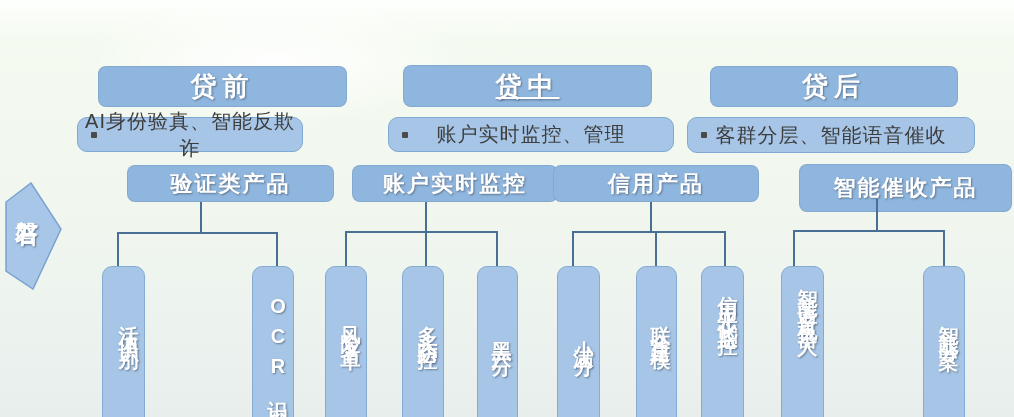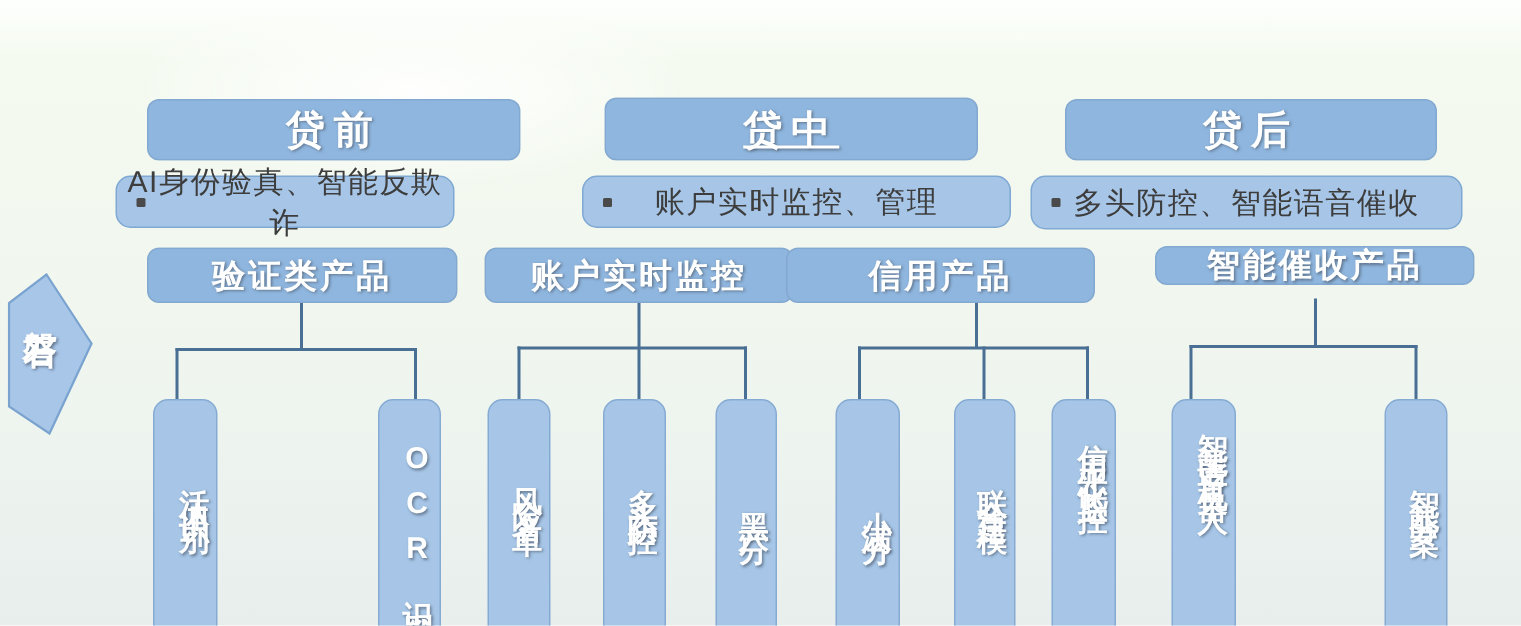--- a/index.html
+++ b/index.html
@@ -26,21 +26,21 @@
     background:var(--box-blue-light,#a6c4e6);border:1px solid var(--box-border,#7fa8d2);
     border-radius:10px;color:var(--text-dark,#3d3d3d);font-weight:normal;
     font-size:20px;text-shadow:none;letter-spacing:1px;
   }
   .dot{
     position:absolute;left:13px;top:50%;margin-top:-3px;width:6px;height:6px;
     background:#4a4a4a;border-radius:1px;
   }
   .cat{
     background:var(--box-blue,#92b9e0);border:1px solid rgba(125,160,200,0.6);
-    border-radius:8px;font-size:22px;letter-spacing:2px;
+    border-radius:8px;font-size:22px;letter-spacing:2px;margin-left:29px;
   }
   .vbox{
     position:absolute;top:266px;height:175px;box-sizing:border-box;
     background:var(--box-blue-light,#a9c8e8);border:1px solid #86abd3;
     border-radius:10px 10px 0 0;
   }
   .vlabel{
     position:absolute;left:0;top:0;width:100%;box-sizing:border-box;
     writing-mode:vertical-rl;text-orientation:upright;
     display:flex;justify-content:center;
@@ -74,27 +74,27 @@
   <div class="box bullet" style="left:77px;top:117px;width:226px;height:35px;">
     <span class="dot"></span>
     <span>AI身份验真、智能反欺诈</span>
   </div>
   <div class="box bullet" style="left:388px;top:117px;width:286px;height:35px;">
     <span class="dot"></span>
     <span>账户实时监控、管理</span>
   </div>
   <div class="box bullet" style="left:687px;top:117px;width:288px;height:36px;">
     <span class="dot"></span>
-    <span>多头防控、智能语音催收</span>
+    <span>客群分层、智能语音催收</span>
   </div>
 
   <div class="box cat" style="left:98px;top:165px;width:207px;height:37px;">验证类产品</div>
   <div class="box cat" style="left:323px;top:165px;width:206px;height:37px;">账户实时监控</div>
   <div class="box cat" style="left:524px;top:165px;width:206px;height:37px;">信用产品</div>
-  <div class="box cat" style="left:770px;top:164px;width:213px;height:26px;">智能催收产品</div>
+  <div class="box cat" style="left:770px;top:164px;width:213px;height:48px;">智能催收产品</div>
 
   <div class="line" style="left:200px;top:202px;width:2px;height:31px;"></div>
   <div class="line" style="left:117px;top:232px;width:161px;height:2px;"></div>
   <div class="line" style="left:117px;top:232px;width:2px;height:34px;"></div>
   <div class="line" style="left:276px;top:232px;width:2px;height:34px;"></div>
 
   <div class="line" style="left:425px;top:202px;width:2px;height:64px;"></div>
   <div class="line" style="left:345px;top:231px;width:153px;height:2px;"></div>
   <div class="line" style="left:345px;top:231px;width:2px;height:35px;"></div>
   <div class="line" style="left:496px;top:231px;width:2px;height:35px;"></div>

